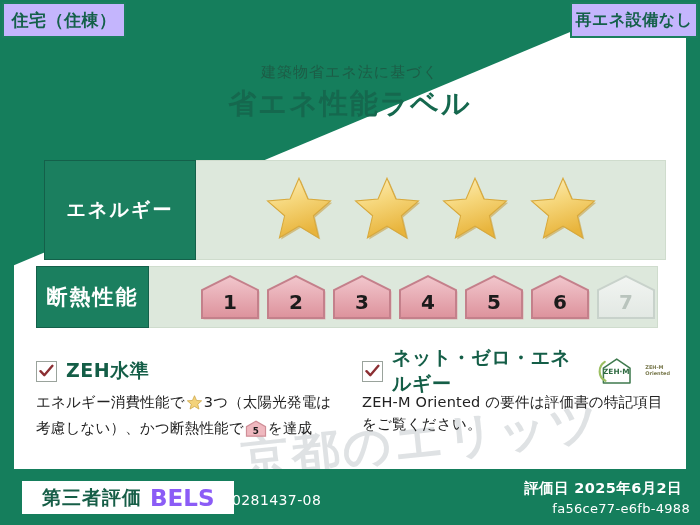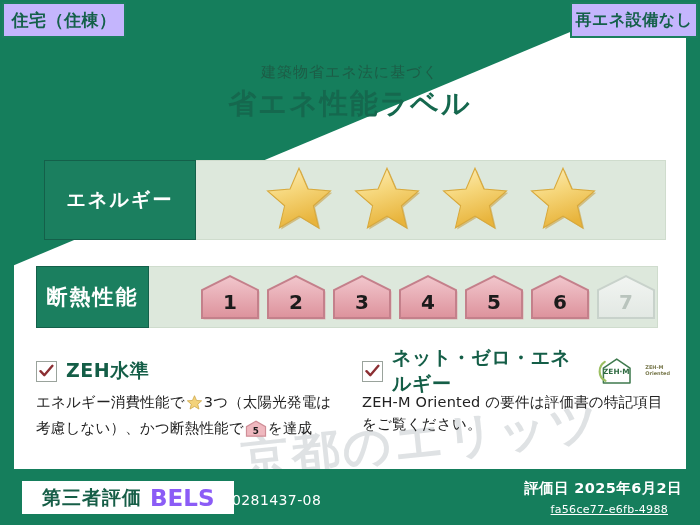--- a/index.html
+++ b/index.html
@@ -39,21 +39,21 @@
   .title-sub{
     position:absolute;left:0;right:0;top:63px;text-align:center;
     font-size:15px;color:#1d5c46;font-weight:normal;letter-spacing:1px;
   }
   .title-main{
     position:absolute;left:0;right:0;top:85px;text-align:center;
     font-size:28px;color:#15684e;font-weight:bold;letter-spacing:2px;
   }
   
   .row{position:absolute;display:flex;align-items:stretch;}
-  .row-energy{left:36px;top:160px;width:622px;height:80px;padding-left:8px;}
+  .row-energy{left:36px;top:160px;width:622px;height:100px;padding-left:8px;}
   .row-insul {left:36px;top:266px;width:622px;height:62px;}
   .row-key{
     background:#1b7f5f;color:#ffffff;font-weight:bold;
     display:flex;flex-direction:column;align-items:center;justify-content:center;
     box-sizing:border-box;line-height:1.25;letter-spacing:2px;
     border:1px solid #14604a;
   }
   .row-energy .row-key{width:152px;font-size:19px;}
   .row-insul  .row-key{width:152px;font-size:21px;}
   .row-val{
@@ -116,22 +116,22 @@
   }
   .bels-no{
     position:absolute;left:232px;bottom:17px;color:#ffffff;
     font-size:14px;letter-spacing:.4px;
   }
   .eval-date{
     position:absolute;right:18px;bottom:27px;color:#ffffff;
     font-size:14.5px;font-weight:bold;letter-spacing:.4px;
   }
   .eval-hash{
-    position:absolute;right:32px;bottom:9px;color:#ffffff;
-    font-size:11px;letter-spacing:.3px;text-decoration:underline;
+    position:absolute;right:10px;bottom:9px;color:#ffffff;
+    font-size:13px;letter-spacing:.3px;
   }
 </style>
 </head>
 <body>
 
 <div class="label-root">
 
   <div class="house-white"></div>
   <div class="inner-white"></div>
 

